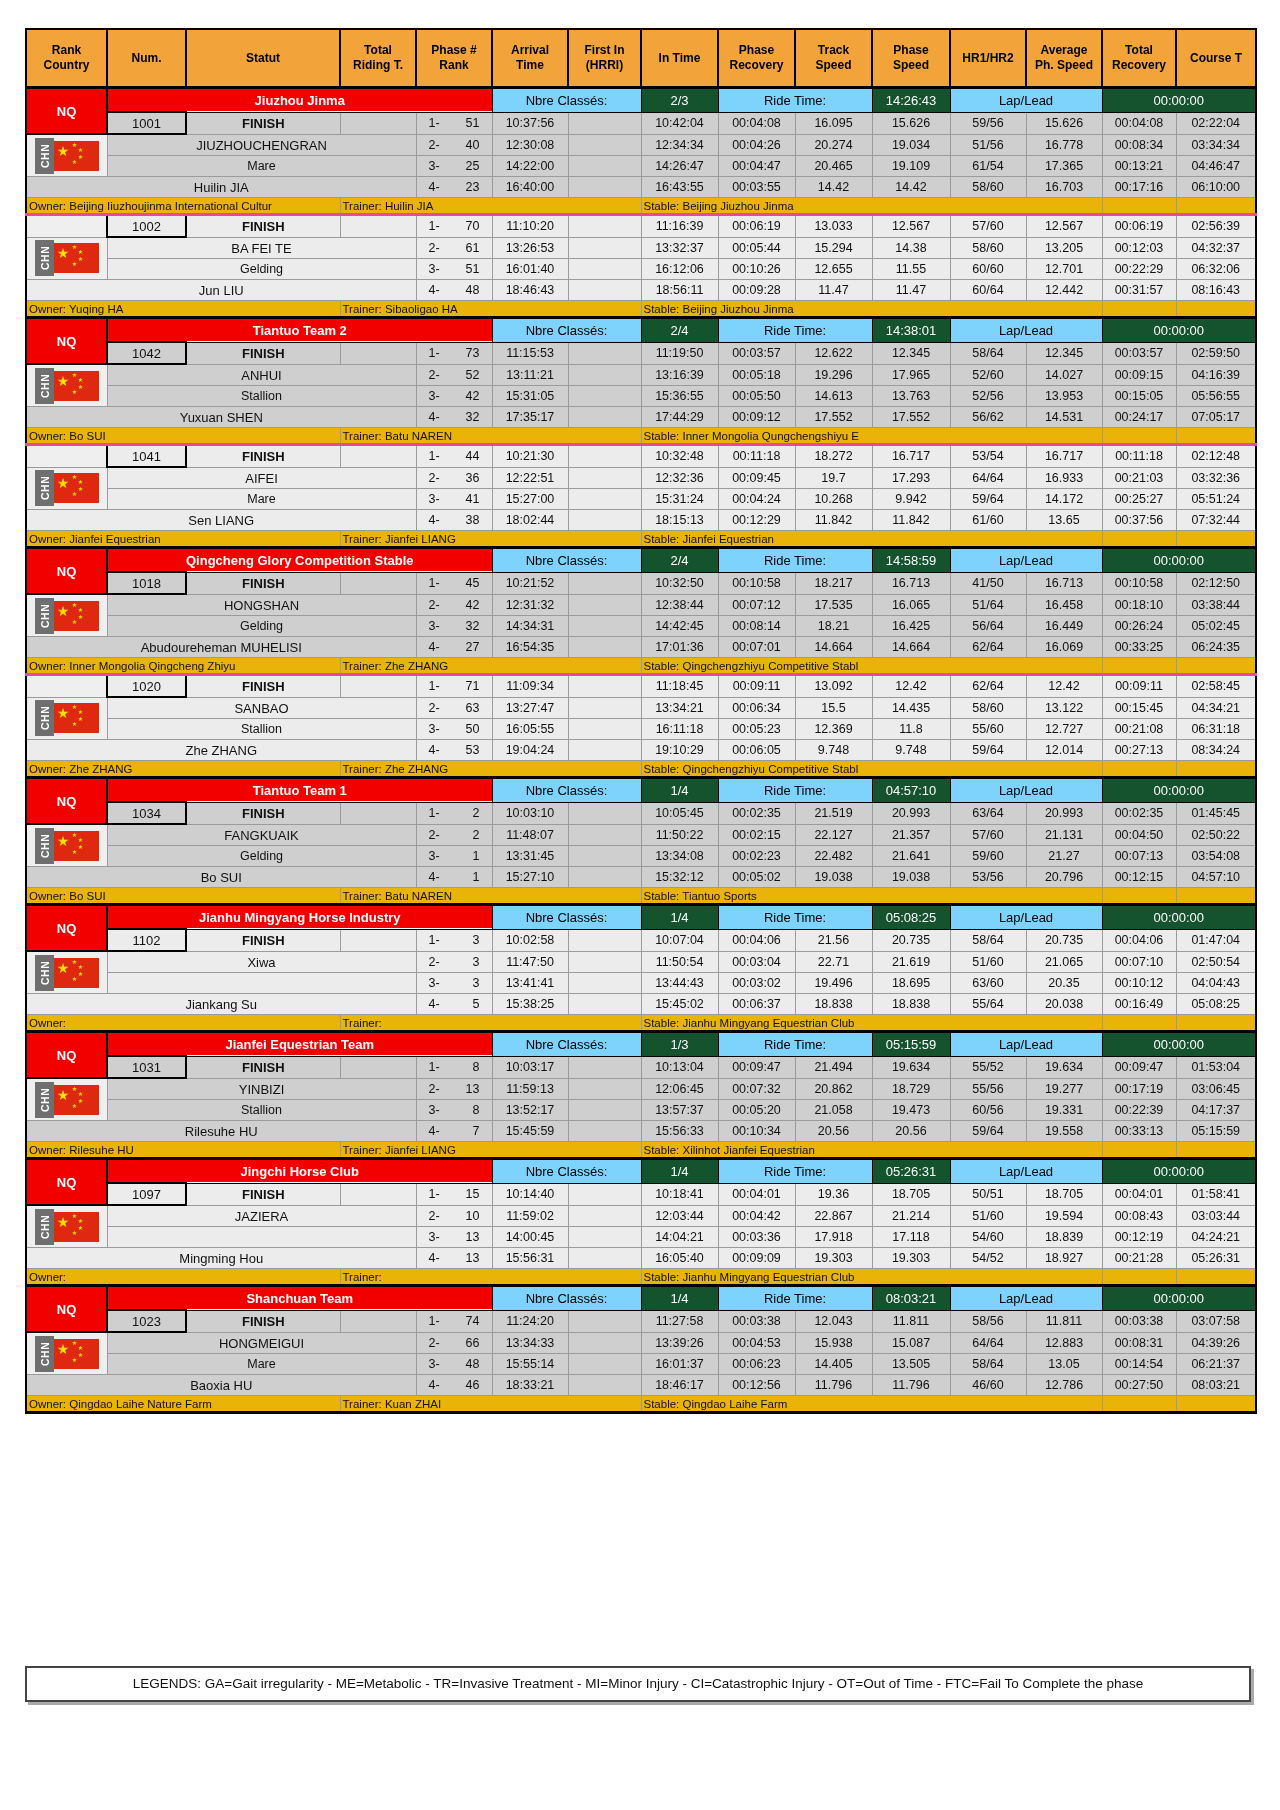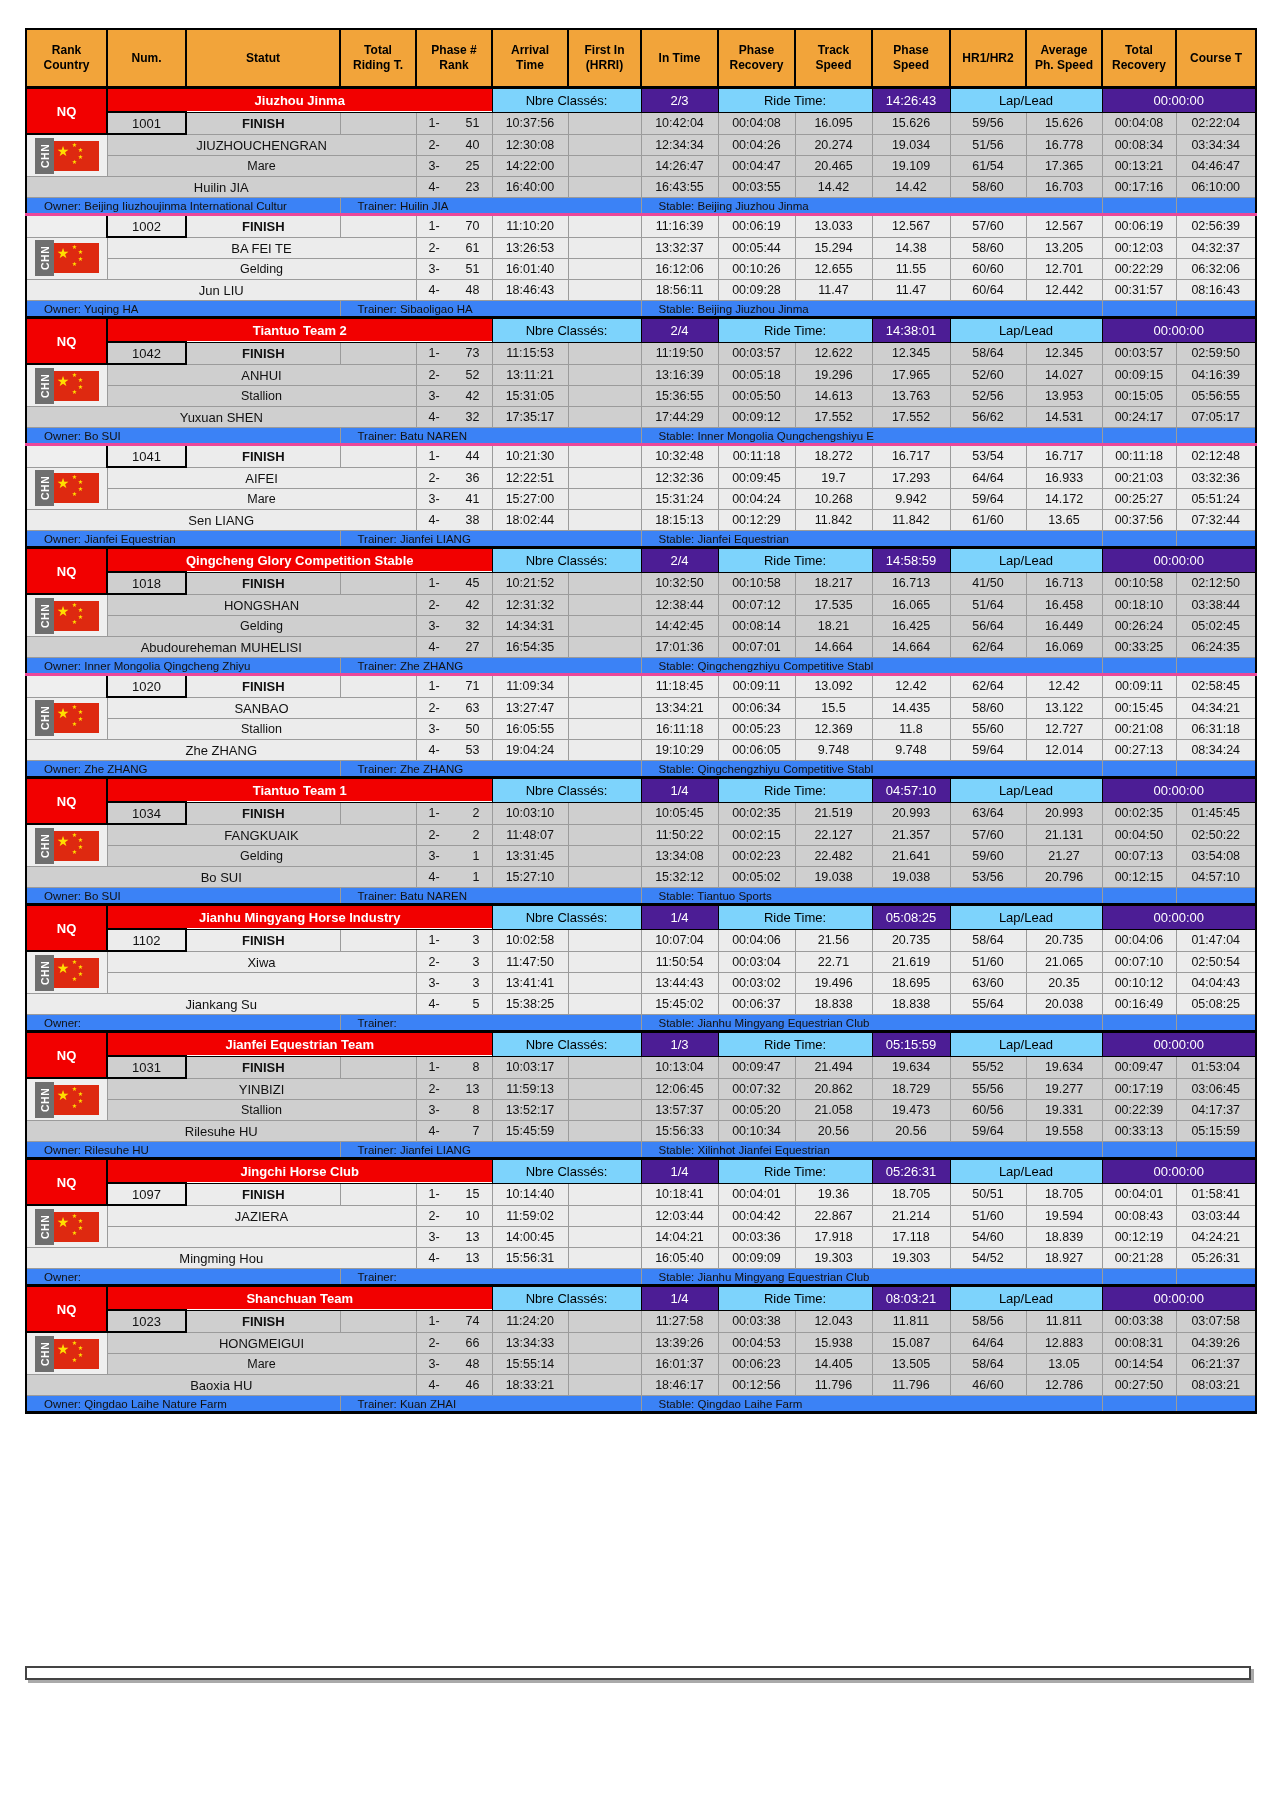--- a/index.html
+++ b/index.html
@@ -8,31 +8,31 @@
 
   table.results{border-collapse:collapse;table-layout:fixed;position:absolute;left:25px;top:28px;width:1230px;border:2px solid #000;border-bottom:3px solid #000;}
   th{background:#F2A43A;border:2px solid #000;font-size:12px;font-weight:bold;height:56px;white-space:pre-line;vertical-align:middle;padding:0 2px;color:#000;line-height:1.25;}
   td{border:1px solid #9b9b9b;font-size:12.5px;height:20px;text-align:center;vertical-align:middle;padding:0 2px;white-space:nowrap;overflow:hidden;}
 
   tr.team-head td{height:22px;border-color:#000;border-top:3px solid #000;font-size:13px;}
   tr.rider-sep td{border-top:3px solid #ec4899;}
   td.nq{background:#F20000;color:#fff;font-size:21px;font-weight:bold;border:2px solid #000;}
   td.tname{background:#F20000;color:#fff;font-weight:bold;}
   td.pinkc{background:#7dd3fc;color:#000;}
-  td.redv{background:#4c1d95;color:#fff;}
+  td.redv{background:#14532d;color:#fff;}
 
   tr.r-dark td{background:#CFCFCF;}
   tr.r-light td{background:#ECECEC;}
   td.firstcol{background:#EFEFEF !important;}
   td.numcell{border:2px solid #000;font-size:13px;}
   td.statut{font-weight:bold;font-size:13px;}
   td.hname,td.rname{font-size:13px;}
   td.phase div{display:flex;justify-content:space-between;padding:0 10px;}
 
-  tr.owner td{background:#3b82f6;height:15px;font-size:11.5px;text-align:left;padding-left:17px;}
+  tr.owner td{background:#eab308;height:15px;font-size:11.5px;text-align:left;padding-left:2px;}
 
   .flagwrap{display:flex;align-items:center;justify-content:center;}
   .chn{width:19px;height:36px;background:#6f6f6f;color:#fff;font-size:10.5px;font-weight:bold;
        display:flex;align-items:center;justify-content:center;writing-mode:vertical-rl;transform:rotate(180deg);letter-spacing:.5px;}
   .cnflag{width:45px;height:30px;background:#DE2910;position:relative;flex:none;}
   .cnflag .bigstar{position:absolute;left:3px;top:3px;color:#FFDE00;font-size:14px;line-height:14px;}
   .cnflag .smstar{position:absolute;color:#FFDE00;font-size:6px;line-height:6px;}
 
   .legend{position:absolute;left:25px;top:1666px;width:1206px;border:2px solid #444;background:#fff;
           box-shadow:3px 3px 0 #aaa;text-align:center;font-size:13.5px;padding:5px 8px;line-height:1.6;}
@@ -1240,16 +1240,17 @@
           <td colspan="3"><span>Owner:</span> <span>Qingdao Laihe Nature Farm</span></td>
           <td colspan="4"><span>Trainer:</span> <span>Kuan ZHAI</span></td>
           <td colspan="6"><span>Stable:</span> <span>Qingdao Laihe Farm</span></td>
           <td></td>
           <td></td>
         </tr>
       </tbody>
   </table>
 
   <div class="legend">
+    <div>LEGENDS: GA=Gait irregularity - ME=Metabolic - TR=Invasive Treatment - MI=Minor Injury - CI=Catastrophic Injury - OT=Out of Time - FTC=Fail To Complete the phase</div>
   </div>
 
 
 </div>
 
 </body></html>

